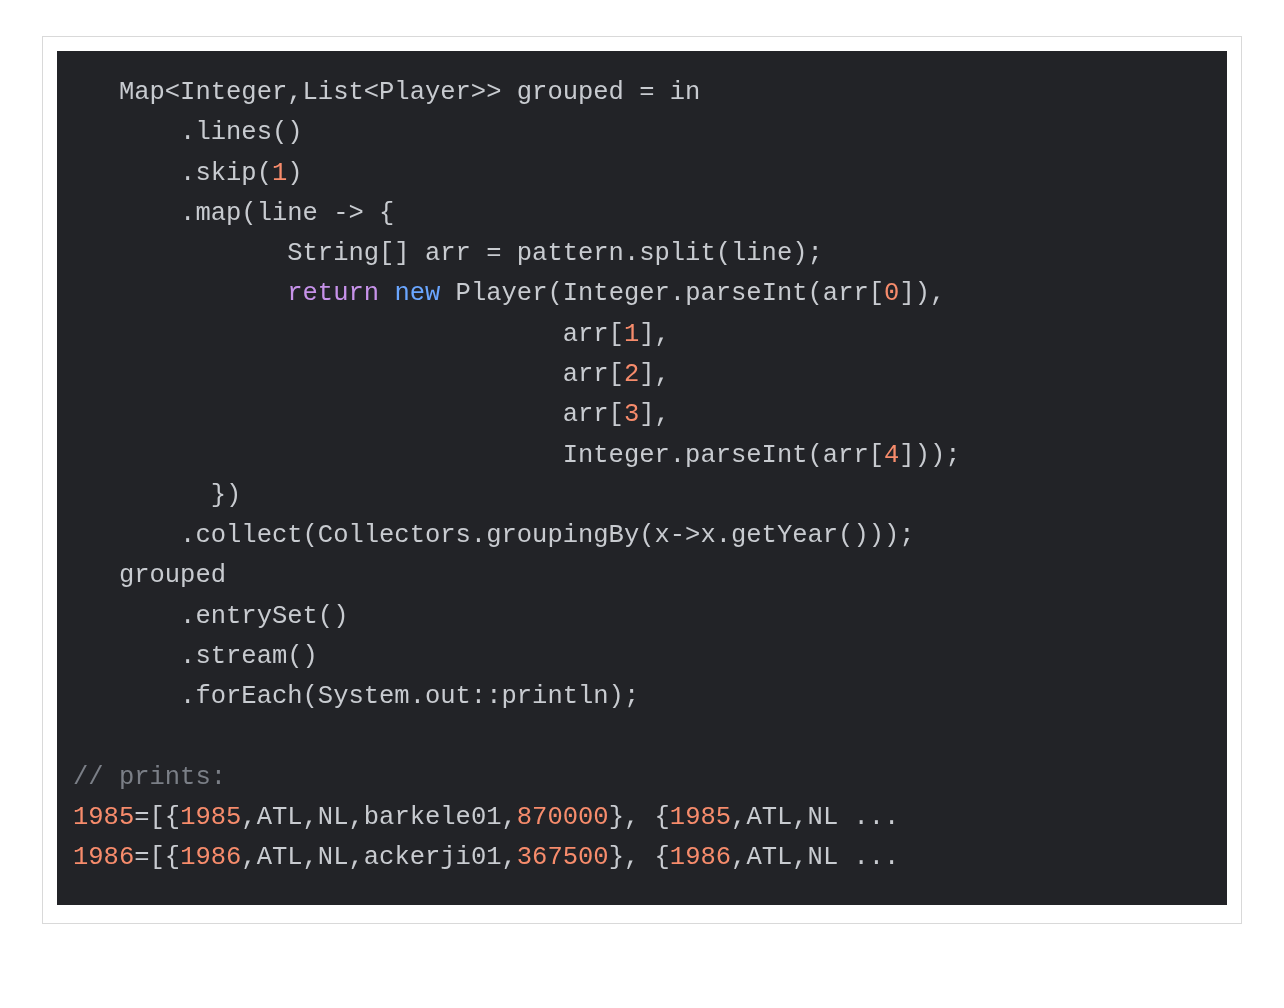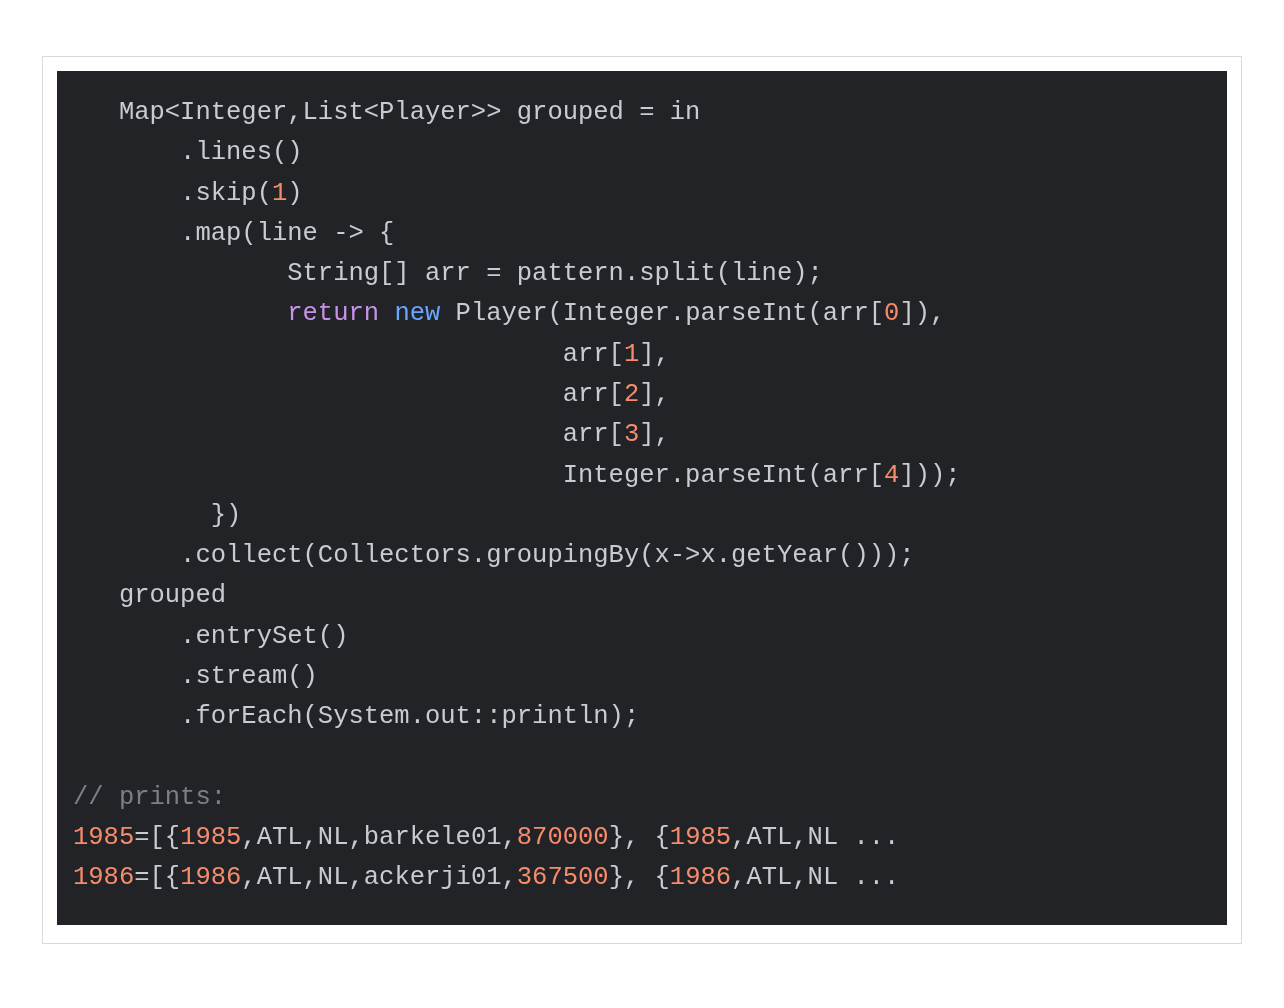--- a/index.html
+++ b/index.html
@@ -6,21 +6,21 @@
     margin: 0;
     padding: 0;
     background: #ffffff;
     width: 1284px;
     height: 1008px;
     overflow: hidden;
     font-family: -apple-system, "Helvetica Neue", Arial, sans-serif;
   }
   .frame {
     box-sizing: border-box;
-    margin: 56px 42px;
+    margin: 36px 42px;
     width: 1200px;
     border: 1px solid #d9d9d9;
     background: #ffffff;
     padding: 14px 14px 18px 14px;
   }
   .codeblock {
     background: #222327;
     color: #c8cbd0;
     padding: 22px 16px 26px 16px;
     font-family: "SFMono-Regular", Menlo, Consolas, "Liberation Mono", monospace;

